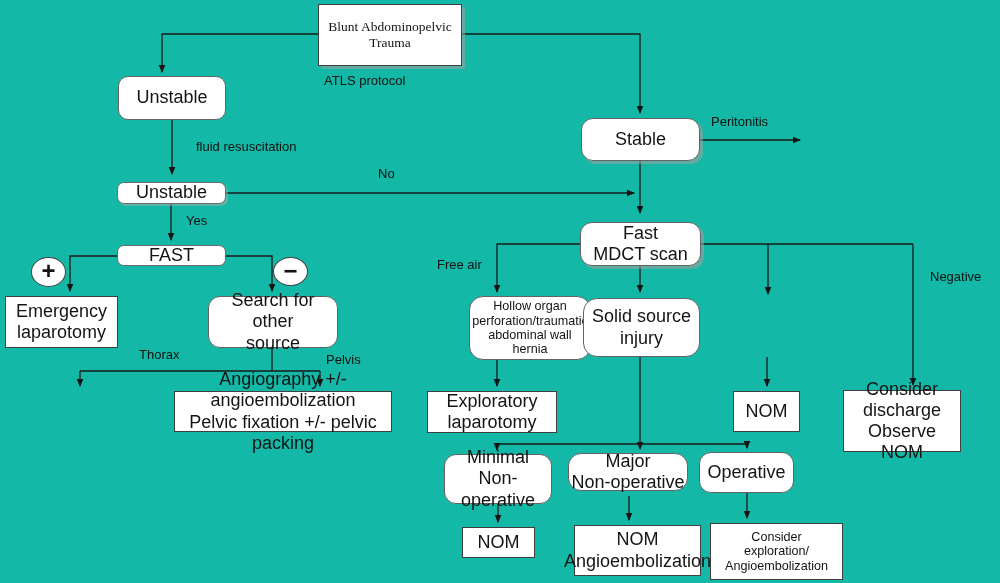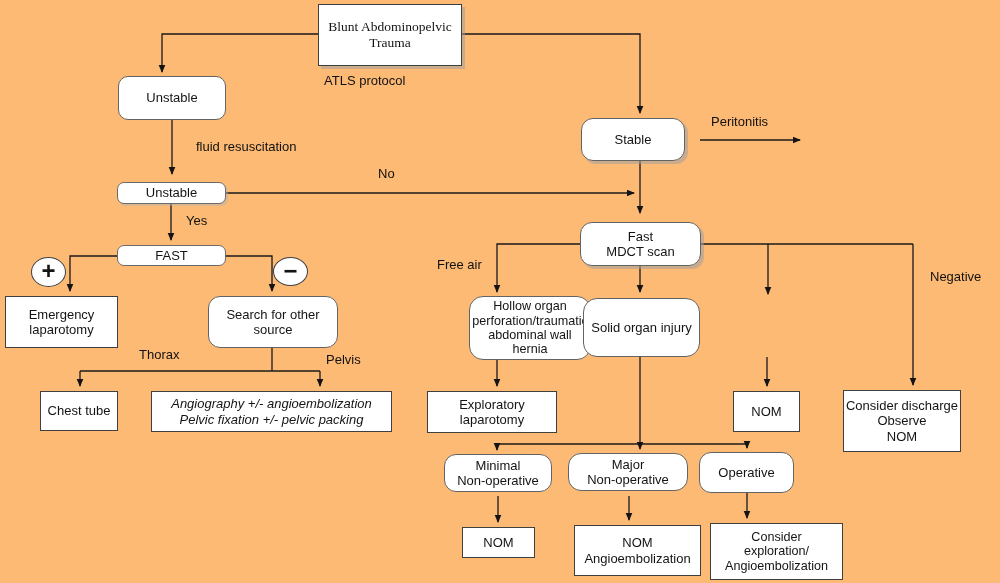--- a/index.html
+++ b/index.html
@@ -1,30 +1,30 @@
 <!DOCTYPE html>
 <html><head>
 <meta charset="utf-8">
 <style>
   html,body{margin:0;padding:0;background:#ffffff;}
   #canvas{
     position:relative;
     width:1000px;height:583px;
-    background:#fdba74;
+    background:#14b8a6;
     font-family:"Liberation Sans", sans-serif;
     color:#141414;
     overflow:hidden;
   }
   #wires{position:absolute;left:0;top:0;width:1000px;height:583px;}
   .node{
     position:absolute;
     display:flex;align-items:center;justify-content:center;
     text-align:center;
     background:#ffffff;
-    font-size:13px;line-height:1.17;
+    font-size:18px;line-height:1.17;
     white-space:pre-line;
     box-sizing:border-box;
     z-index:2;
   }
   .rect{border:1.5px solid #3f3f3f;}
   .round{border:1.5px solid #636363;border-radius:12px;}
   .pill{border:1.5px solid #6b6b6b;border-radius:7px;}
   .r10{border-radius:10px;}
   .r14{border-radius:14px;}
   .shadow{box-shadow:3px 3px 0 rgba(160,160,160,.55);}
@@ -106,49 +106,48 @@
   <div class="node circle" style="left:31px;top:257px;width:35px;height:30px;">+</div>
 
   <div class="node circle" style="left:273px;top:257px;width:35px;height:29px;">−</div>
 
   <div class="node rect" style="left:5px;top:296px;width:113px;height:52px;">Emergency
 laparotomy</div>
 
   <div class="node round" style="left:208px;top:296px;width:130px;height:52px;">Search for other
 source</div>
 
-  <div class="node rect" style="left:40px;top:391px;width:78px;height:40px;">Chest tube</div>
 
-  <div class="node rect" style="left:151px;top:391px;width:241px;height:41px;font-style:italic;">Angiography +/- angioembolization
+  <div class="node rect" style="left:174px;top:391px;width:218px;height:41px;">Angiography +/- angioembolization
 Pelvic fixation +/- pelvic packing</div>
 
-  <div class="node round shadow" style="left:581px;top:118px;width:104px;height:43px;">Stable</div>
+  <div class="node round shadow" style="left:581px;top:118px;width:119px;height:43px;">Stable</div>
 
 
   <div class="node round shadow" style="left:580px;top:222px;width:121px;height:44px;">Fast
 MDCT scan</div>
 
   <div class="node round r14 tight" style="left:425px;top:296px;width:122px;height:64px;margin-left:44px;">Hollow organ
 perforation/traumatic
 abdominal wall
 hernia</div>
 
-  <div class="node round r14" style="left:583px;top:298px;width:117px;height:59px;">Solid organ injury</div>
+  <div class="node round r14" style="left:583px;top:298px;width:117px;height:59px;">Solid source injury</div>
 
 
   <div class="node rect" style="left:427px;top:391px;width:130px;height:42px;">Exploratory
 laparotomy</div>
 
   <div class="node rect" style="left:733px;top:391px;width:67px;height:41px;">NOM</div>
 
   <div class="node rect" style="left:843px;top:390px;width:118px;height:62px;">Consider discharge
 Observe
 NOM</div>
 
-  <div class="node round" style="left:444px;top:454px;width:108px;height:38px;">Minimal
+  <div class="node round" style="left:444px;top:454px;width:108px;height:50px;">Minimal
 Non-operative</div>
 
   <div class="node round" style="left:568px;top:453px;width:120px;height:38px;border-radius:13px;">Major
 Non-operative</div>
 
   <div class="node round" style="left:699px;top:452px;width:95px;height:41px;">Operative</div>
 
   <div class="node rect" style="left:462px;top:527px;width:73px;height:31px;">NOM</div>
 
   <div class="node rect" style="left:574px;top:525px;width:127px;height:51px;">NOM

